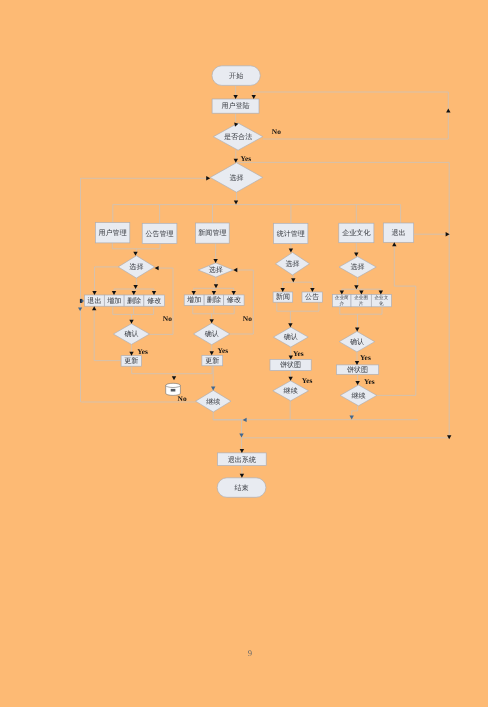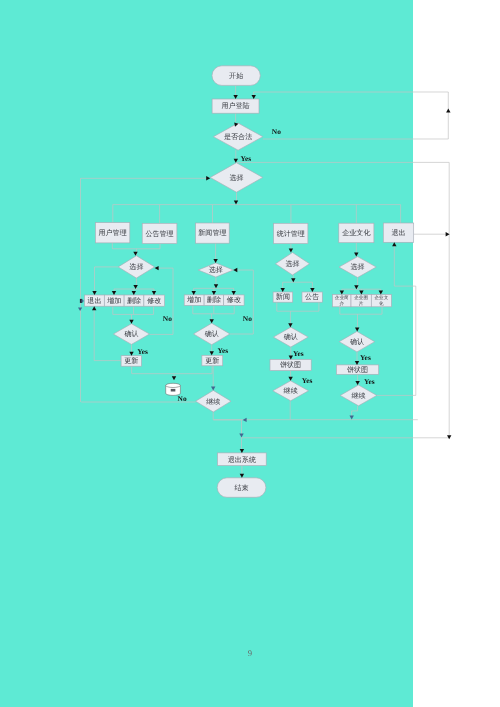--- a/index.html
+++ b/index.html
@@ -1,20 +1,20 @@
 <!DOCTYPE html>
 <html><head>
 <meta charset="utf-8">
 <title>System Flowchart</title>
 <style>
   html,body{margin:0;padding:0;background:#ffffff;}
   *{-webkit-font-smoothing:antialiased;text-rendering:geometricPrecision;}
   body{width:500px;height:707px;overflow:hidden;
        font-family:"Liberation Serif","DejaVu Serif",serif;}
-  #page{position:relative;width:413px;height:707px;background:#5eead4;}
+  #page{position:relative;width:488px;height:707px;background:#fdba74;}
   #chart{position:absolute;left:0;top:0;display:block;}
   .shape{fill:#e8ebf1;stroke:#a8adb7;stroke-width:0.65;}
   .shape.db{fill:#ffffff;stroke:#6f6f6f;stroke-width:0.6;}
   .conn{fill:none;stroke:#c4c4c4;stroke-width:0.7;}
   .arrow{fill:#101010;stroke:none;}
   .arrowb{fill:#41678f;stroke:none;}
   .handle{fill:#41678f;stroke:none;}
   text.lbl{fill:#33363c;font-family:"Liberation Serif","DejaVu Serif",serif;
            font-size:7.05px;text-anchor:middle;dominant-baseline:central;}
   text.lbl.sm{font-size:4.6px;}

